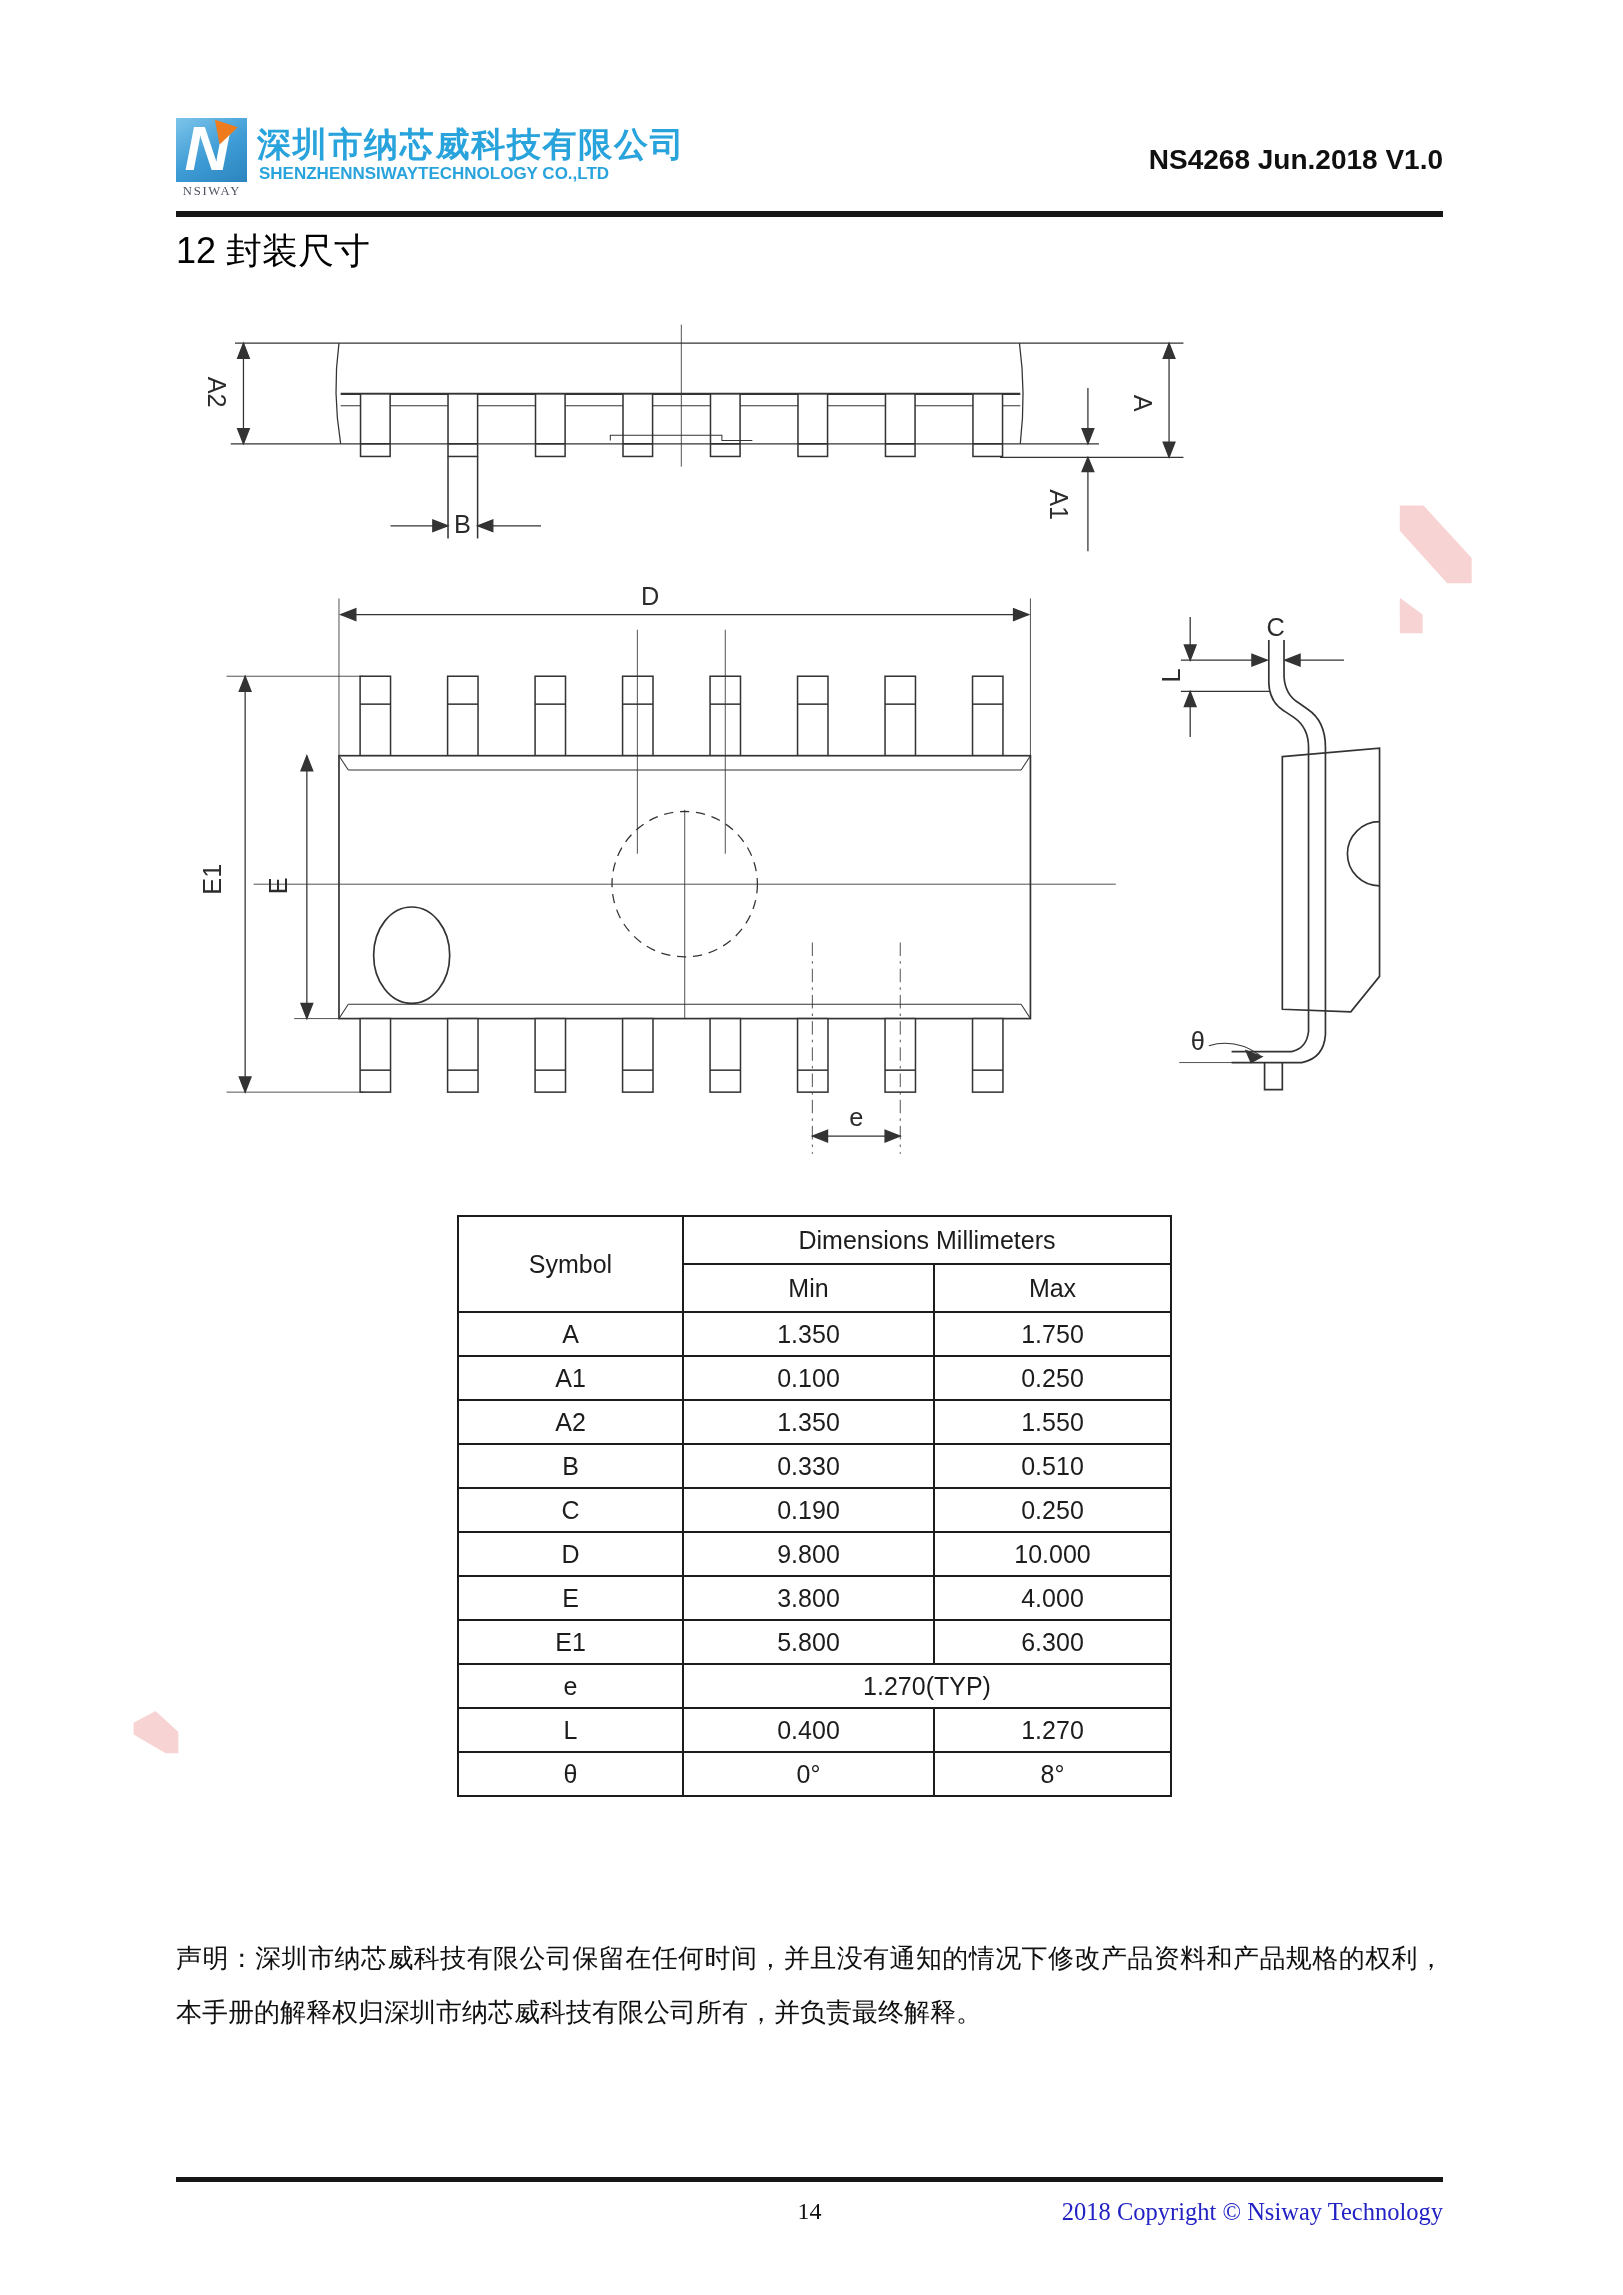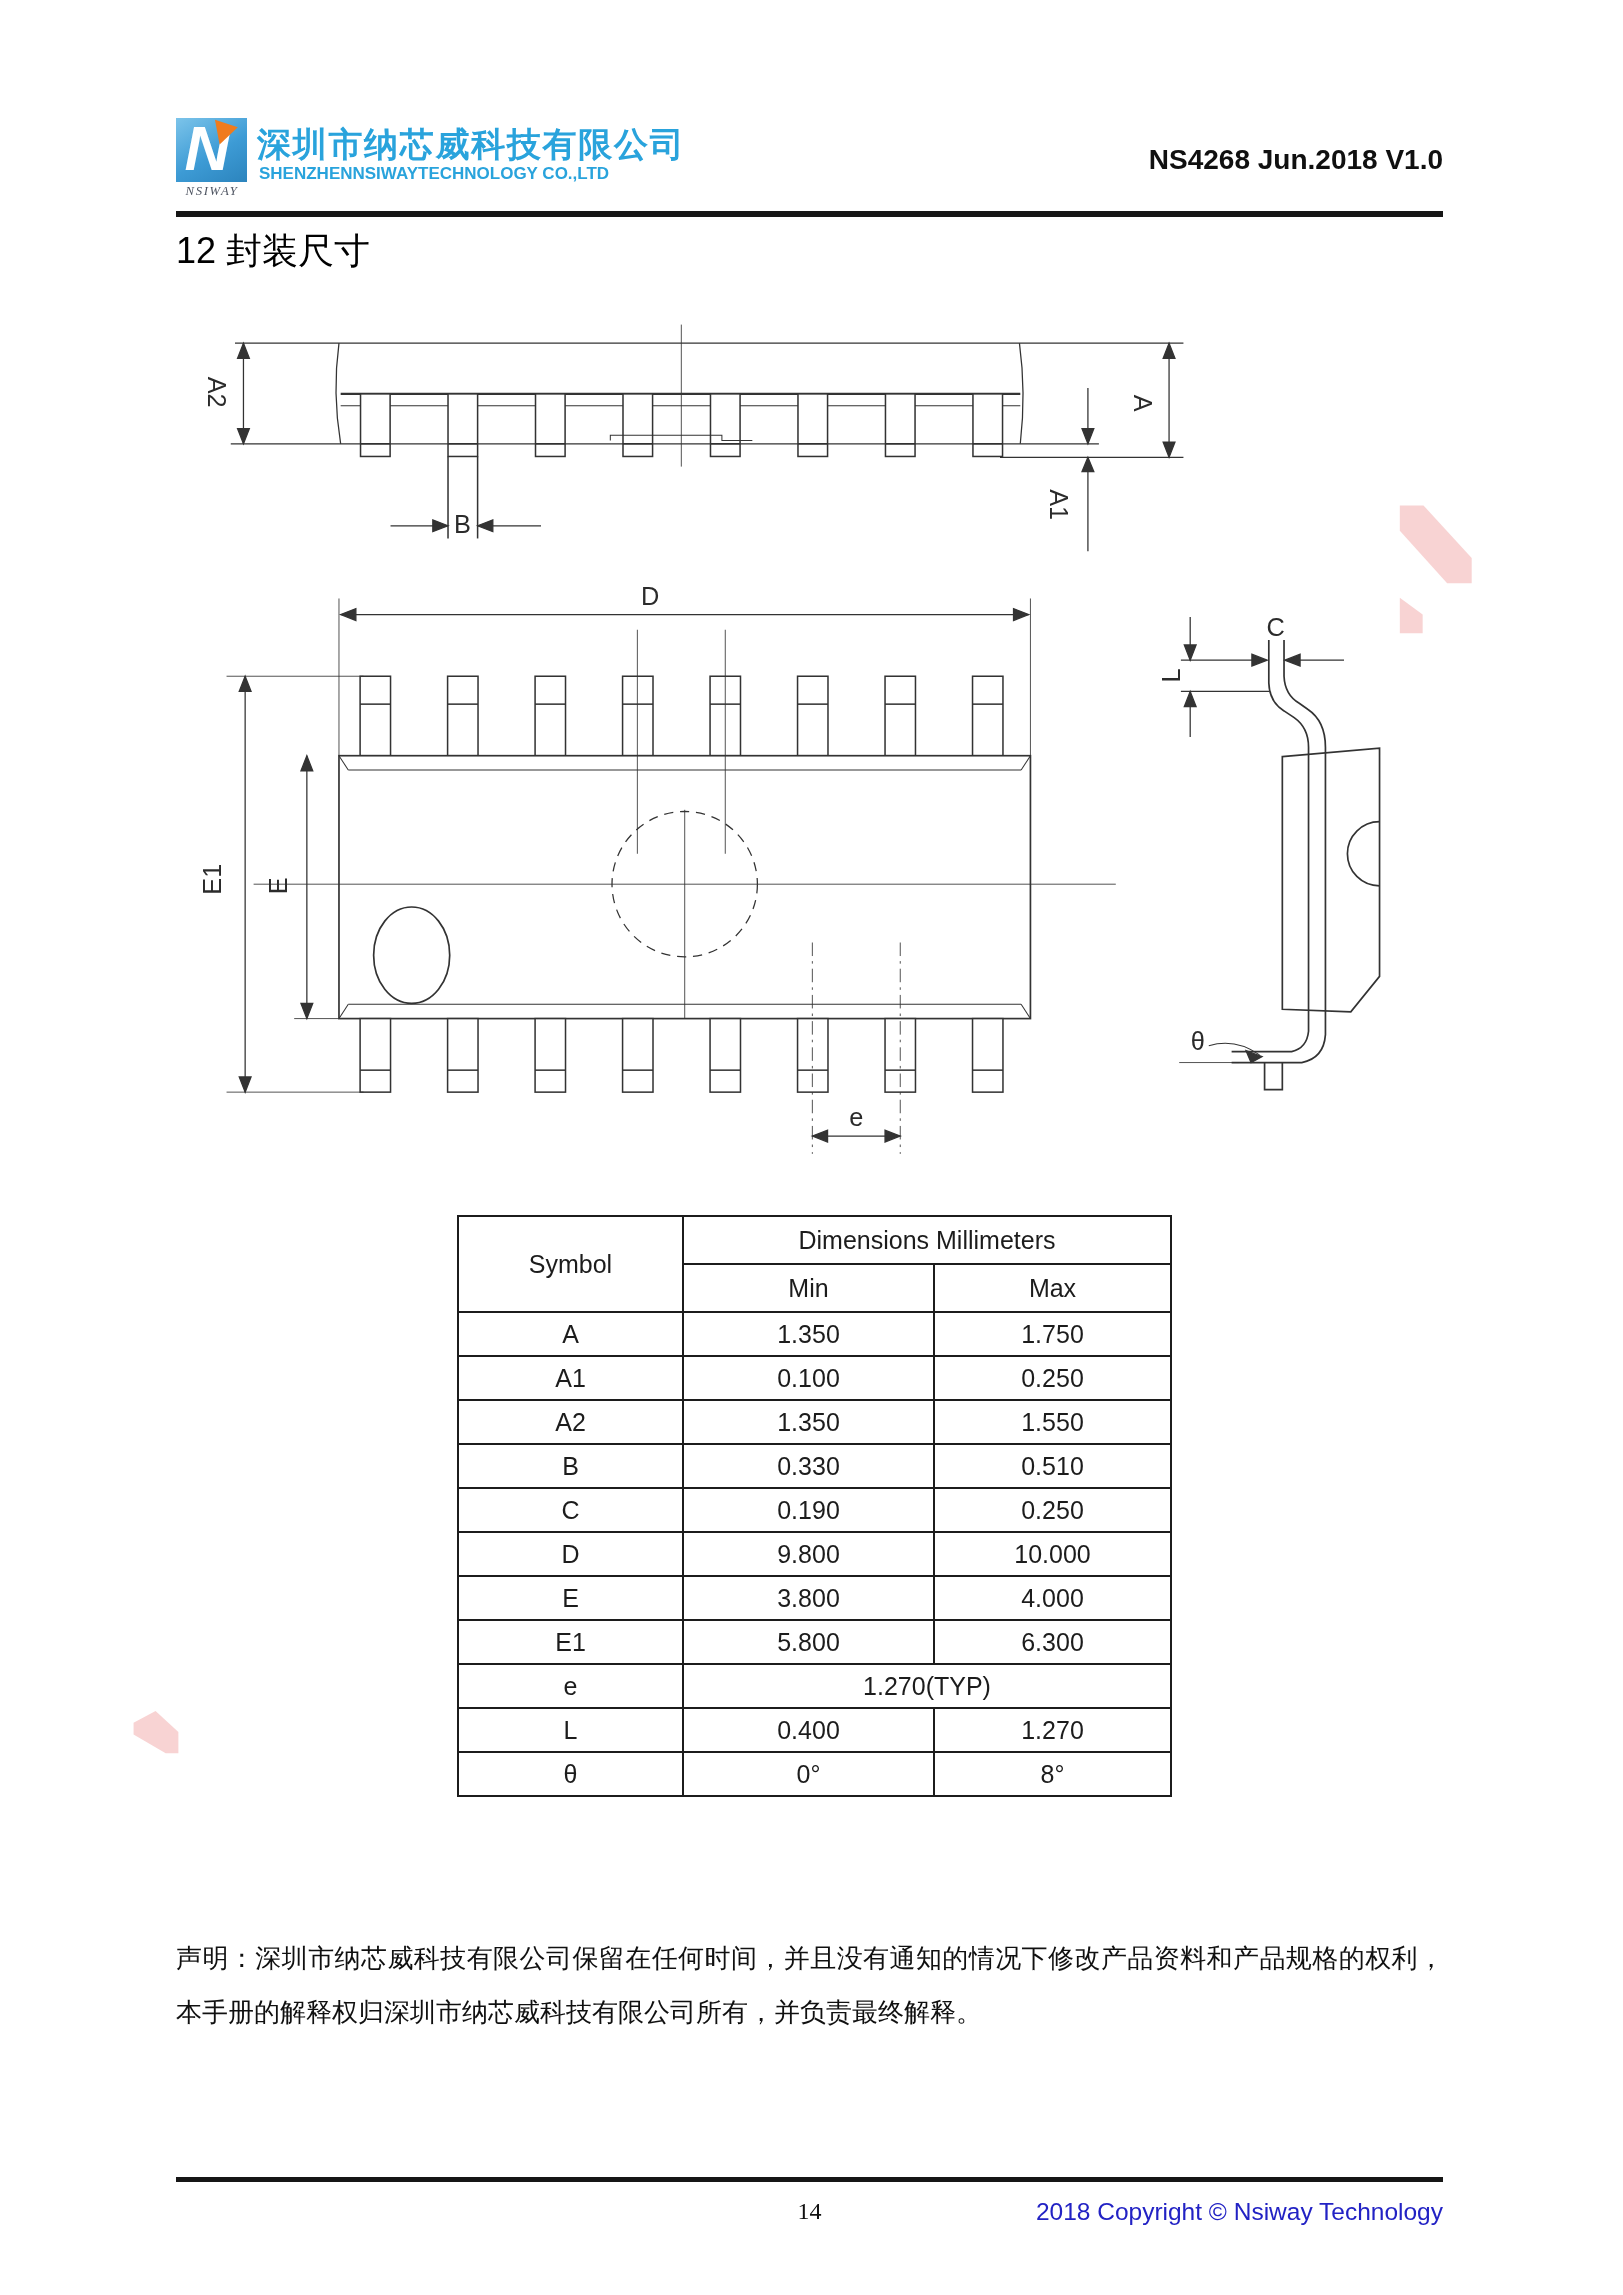--- a/index.html
+++ b/index.html
@@ -7,21 +7,21 @@
         font-family:"Liberation Sans",sans-serif;color:#111;}
   
   #logo-box{position:absolute;left:176px;top:118px;width:71px;height:64px;
      background:linear-gradient(150deg,#7cc4ea 0%,#3d9bd5 55%,#2c84bd 100%);overflow:hidden;}
   #logo-n{position:absolute;left:8.5px;top:-5px;font-size:63px;font-weight:900;font-style:italic;
      color:#ffffff;font-family:"Liberation Sans",sans-serif;line-height:71px;}
   #logo-tri{position:absolute;right:12px;top:5px;width:0;height:0;
      border-left:12px solid transparent;border-right:12px solid transparent;
      border-top:22px solid #f07b1d;transform:rotate(18deg);}
   #logo-word{position:absolute;left:174px;top:184px;width:76px;text-align:center;
-     font-family:"Liberation Serif",serif;font-size:12.7px;letter-spacing:1.7px;color:#4d5360;font-style:italic;}
+     font-family:"Liberation Serif",serif;font-size:12.7px;letter-spacing:1.7px;color:#4d5360;}
   #company-cn{position:absolute;left:257px;top:122px;font-size:34px;font-weight:bold;
      color:#29a3dc;letter-spacing:1.7px;font-family:Liberation Serif, serif;}
   #company-en{position:absolute;left:259px;top:164px;font-size:17px;font-weight:bold;color:#29a3dc;}
   #doc-ref{position:absolute;right:180px;top:144px;font-size:28px;font-weight:bold;color:#101010;}
   .rule{position:absolute;left:176px;width:1267px;background:#161616;}
   #header-rule{top:211px;height:6px;}
   #footer-rule{top:2177px;height:5px;}
   
   #page-title{position:absolute;left:176px;top:227px;font-size:36px;font-weight:normal;color:#000;}
   
@@ -36,21 +36,21 @@
   #dim-table th{height:46px;}
   #dim-table td{height:42px;}
   .c-sym{width:223px;border-radius:32px;} .c-min{width:249px;} .c-max{width:235px;border-radius:18px;}
   
   #disclaimer{position:absolute;left:176px;top:1932px;width:1268px;
      font-family:"Liberation Serif",serif;font-size:26px;line-height:54px;color:#101010;
      text-align:justify;}
   #footer-page{position:absolute;left:176px;top:2198px;width:1267px;text-align:center;
      font-family:"Liberation Serif",serif;font-size:24px;color:#101010;}
   #footer-copy{position:absolute;left:176px;top:2198px;width:1267px;text-align:right;
-     font-family:Liberation Sans, sans-serif;font-size:24.5px;color:#2222c4;}
+     font-family:Liberation Serif, serif;font-size:24.5px;color:#2222c4;}
 </style>
 </head>
 <body>
 
 <div id="page">
 
   <svg id="pkg-svg" viewBox="0 0 1920 2715" xmlns="http://www.w3.org/2000/svg">
 
     <g fill="#f8d3d3" stroke="none">
       <polygon points="1656,598 1684,598 1741,660 1741,690 1712,690 1656,628"></polygon>

